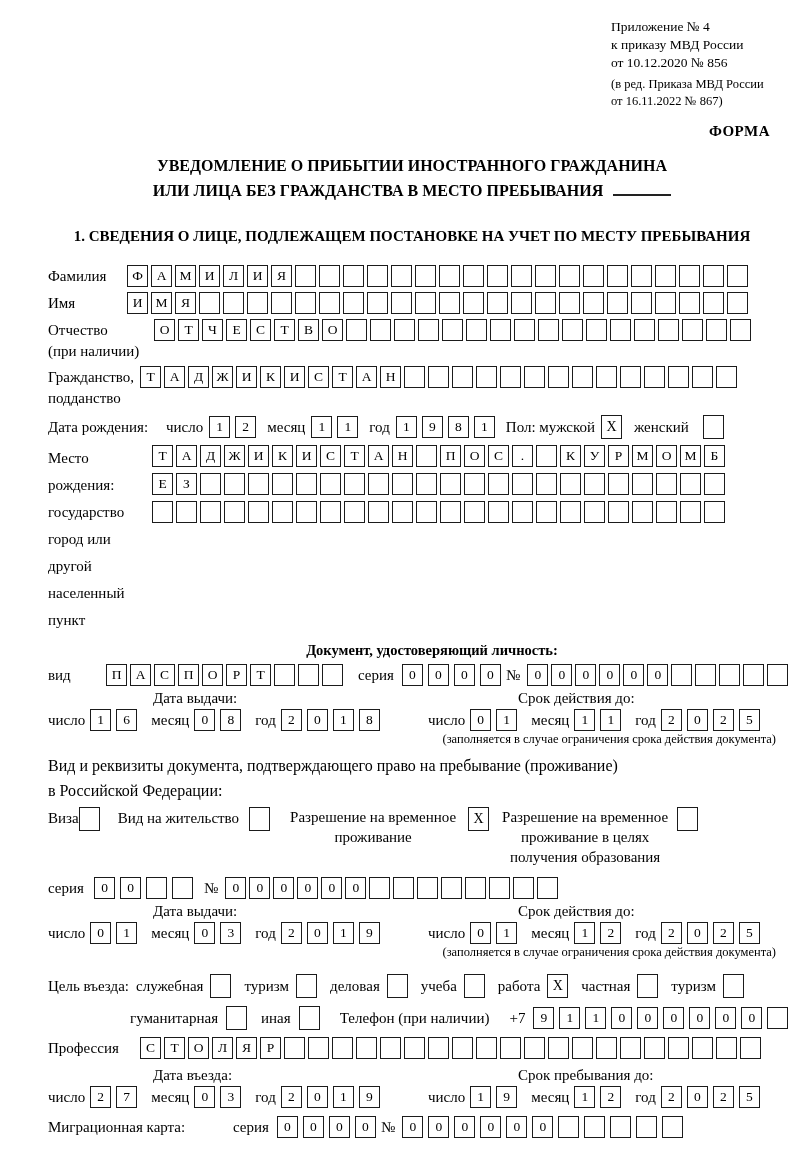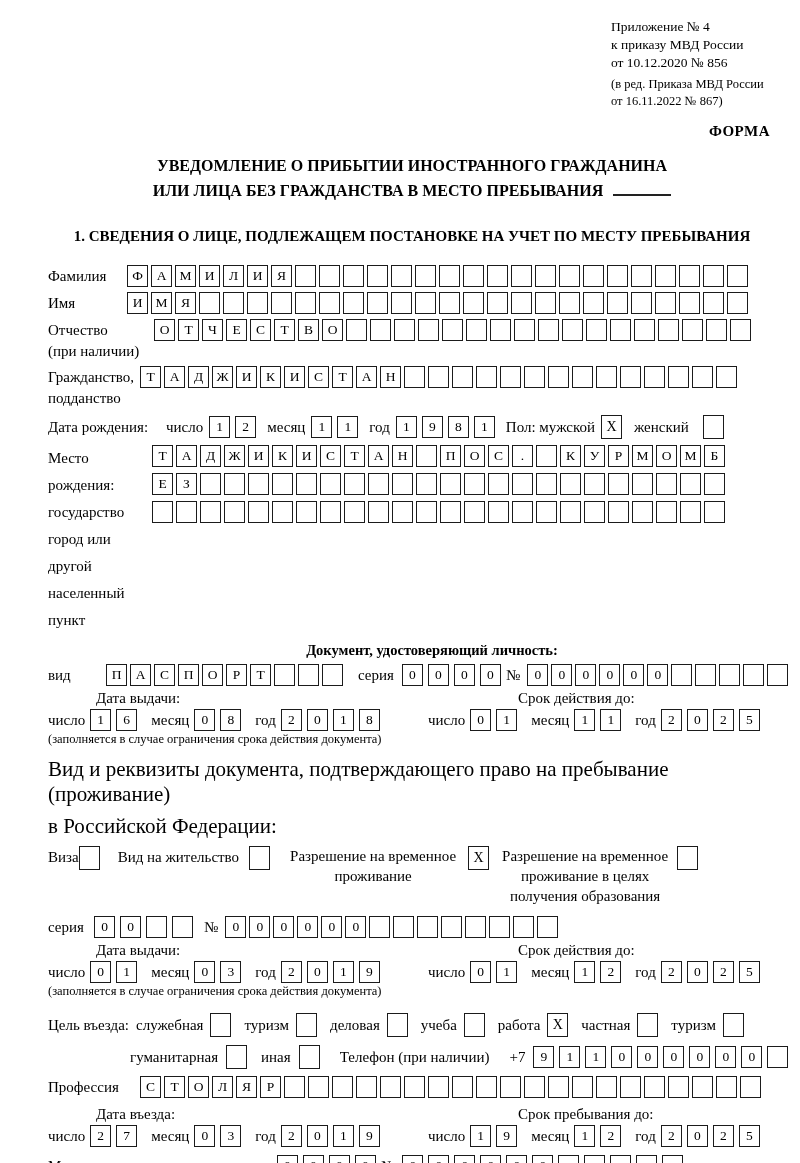--- a/index.html
+++ b/index.html
@@ -37,28 +37,28 @@
   }
   .mb { margin-bottom:6px; }
   .ml6{margin-left:6px;} .ml8{margin-left:8px;} .ml10{margin-left:10px;}
   .ml12{margin-left:12px;} .ml14{margin-left:14px;} .ml18{margin-left:18px;} .ml20{margin-left:20px;}
   .gap > * { margin-right:6px; }
   .center-bold { text-align:center; font-weight:bold; font-size:14.5px; margin:8px 0 2px 40px; }
   
   .dpair { display:flex; margin-top:4px; }
   .dleft { width:380px; flex:0 0 auto; }
   .dright { flex:1; }
-  .dtitle { font-size:15px; margin-left:48px; }
+  .dtitle { font-size:15px; margin-left:105px; }
   .dtitle.r { margin-left:90px; }
   .dfields { display:flex; align-items:center; margin-top:2px; }
   .dfields .lbl { margin-right:5px; }
   .dfields .boxes { margin-right:9px; }
   .note { font-size:12.5px; margin-top:1px; }
-  .note.right { }
-  .intro { font-size:21px; margin-top:10px; }
+  .note.right { text-align:right; }
+  .intro { font-size:16px; margin-top:10px; }
   .intro + .intro { margin-top:7px; }
   .permits { margin-top:7px; }
   .multi { font-size:15px; line-height:20px; text-align:center; flex:0 0 auto; }
   .purpose-row { margin-top:14px; align-items:center; }
   .purpose-row .lbl { margin-right:7px; }
   .purpose-row .chk { margin-right:13px; }
   .phone-row { margin-left:82px; margin-top:8px; align-items:center; }
 </style>
 </head>
 <body>

